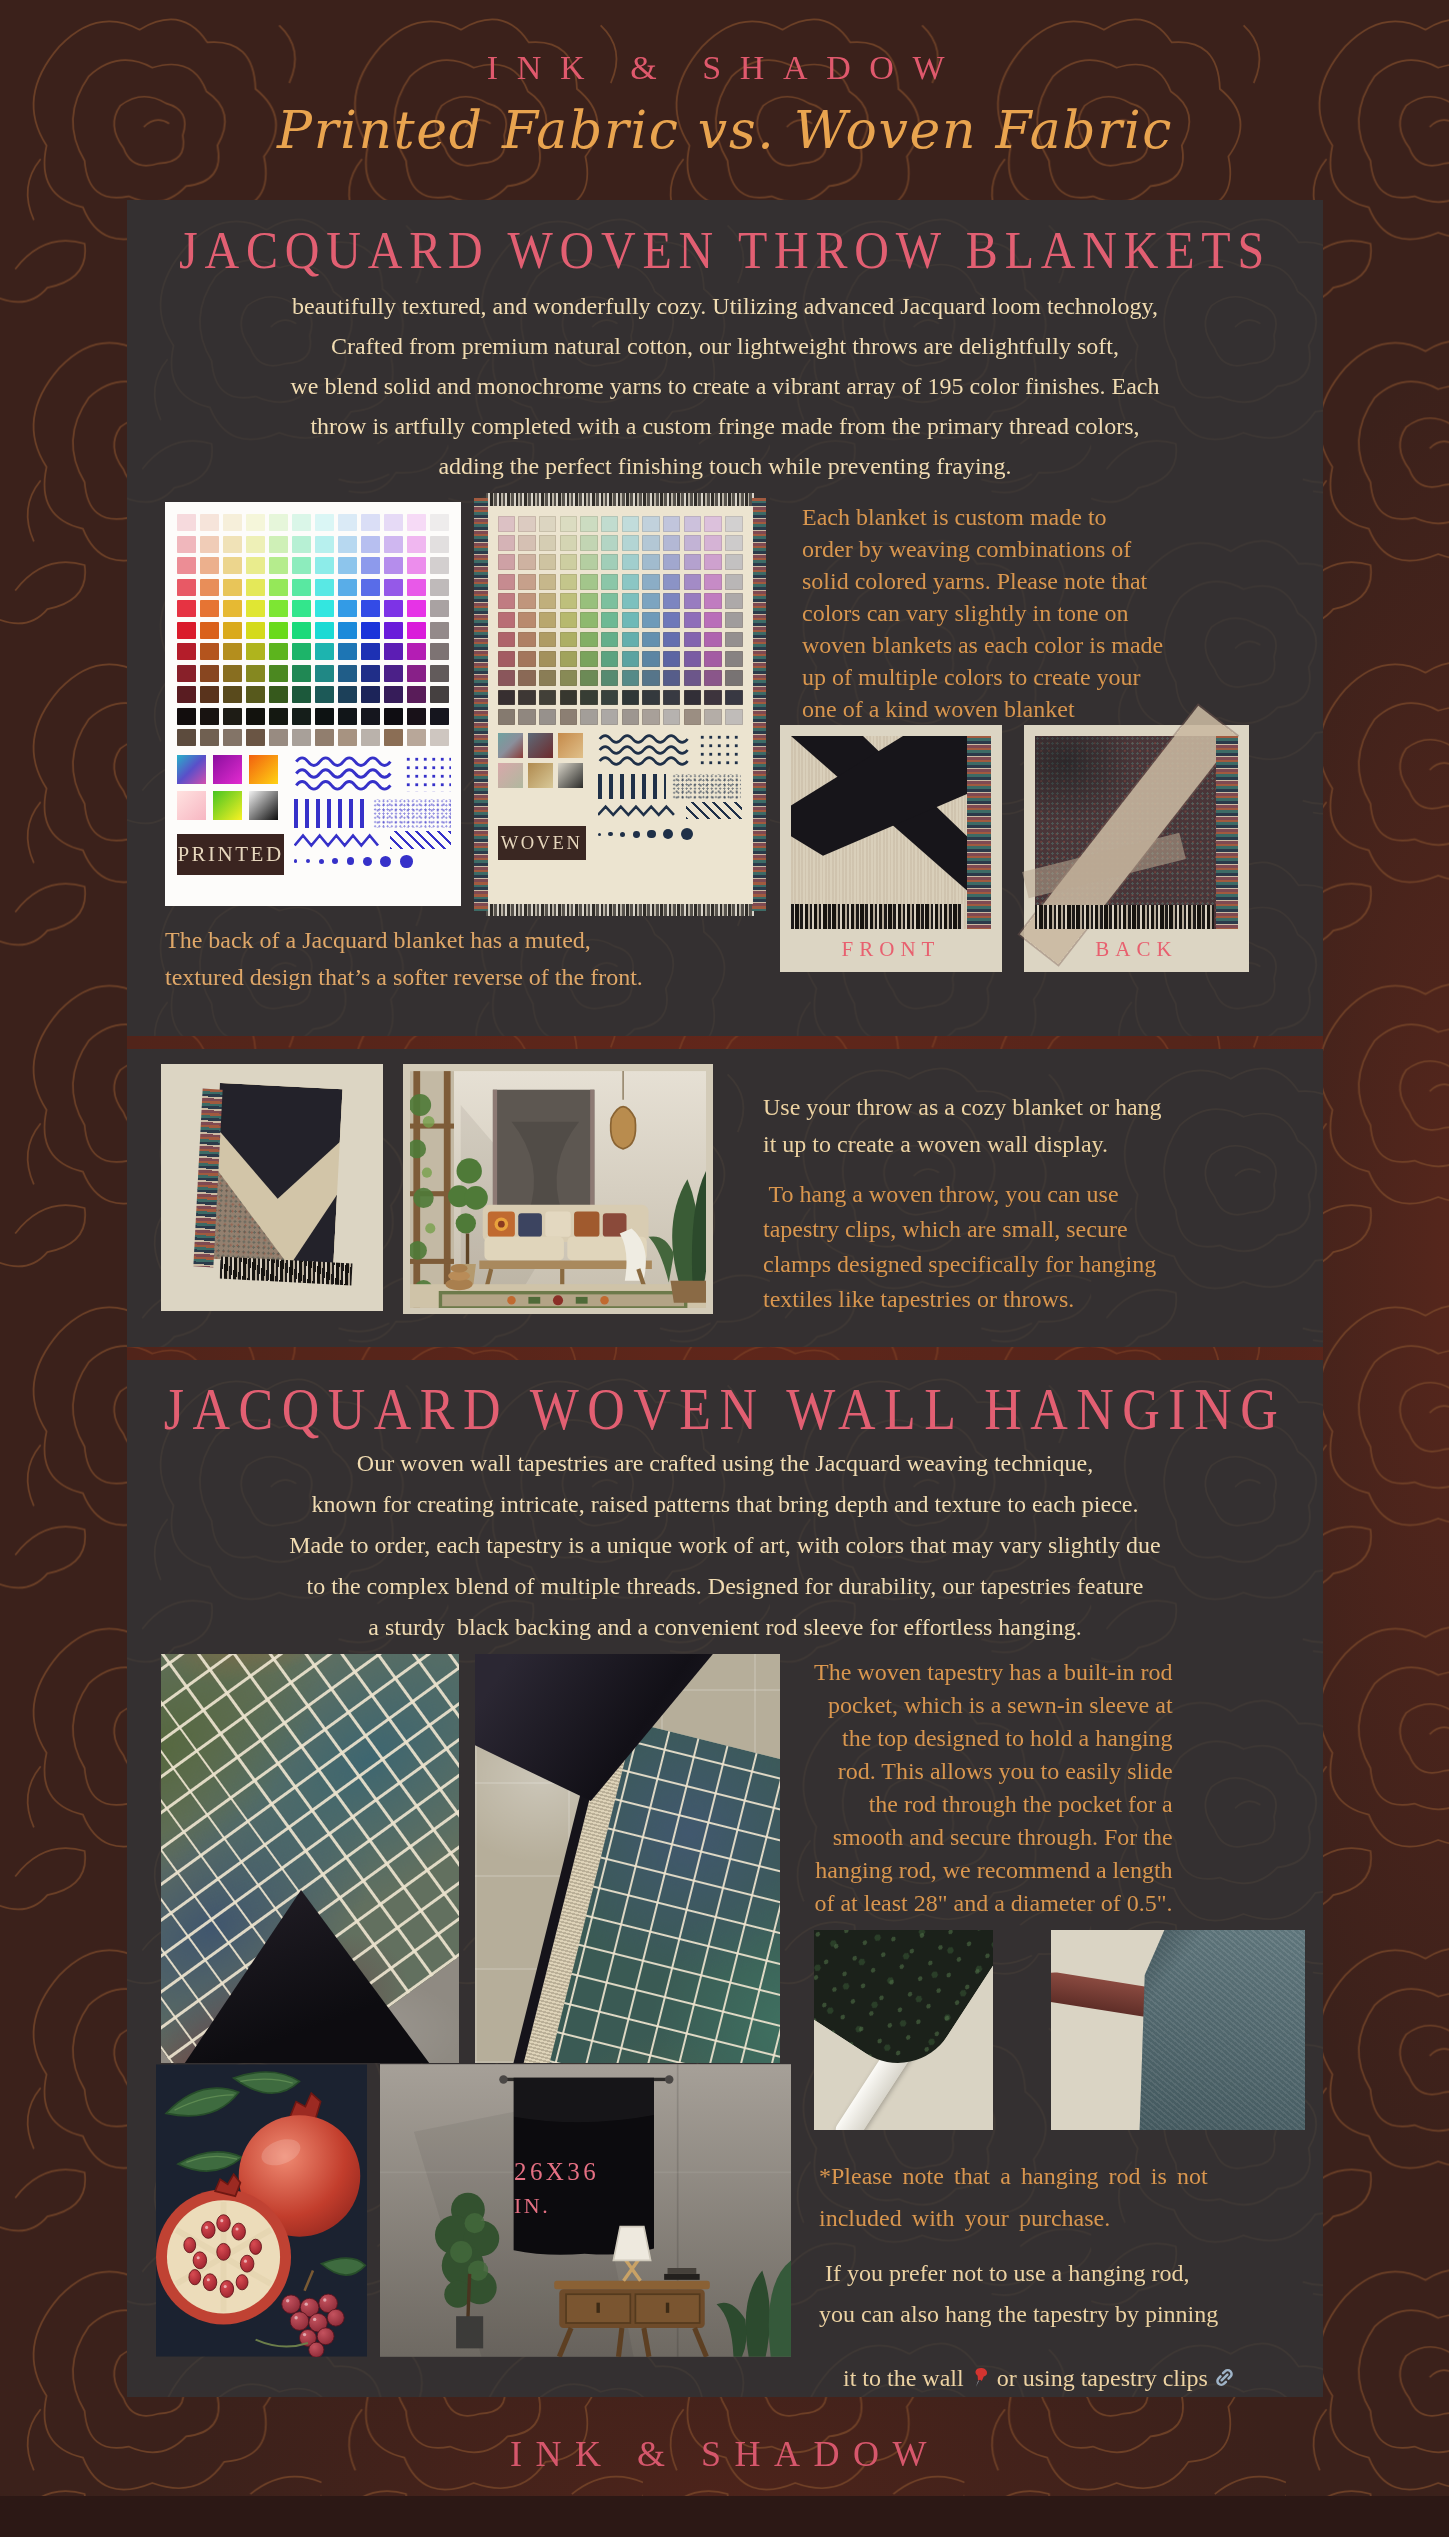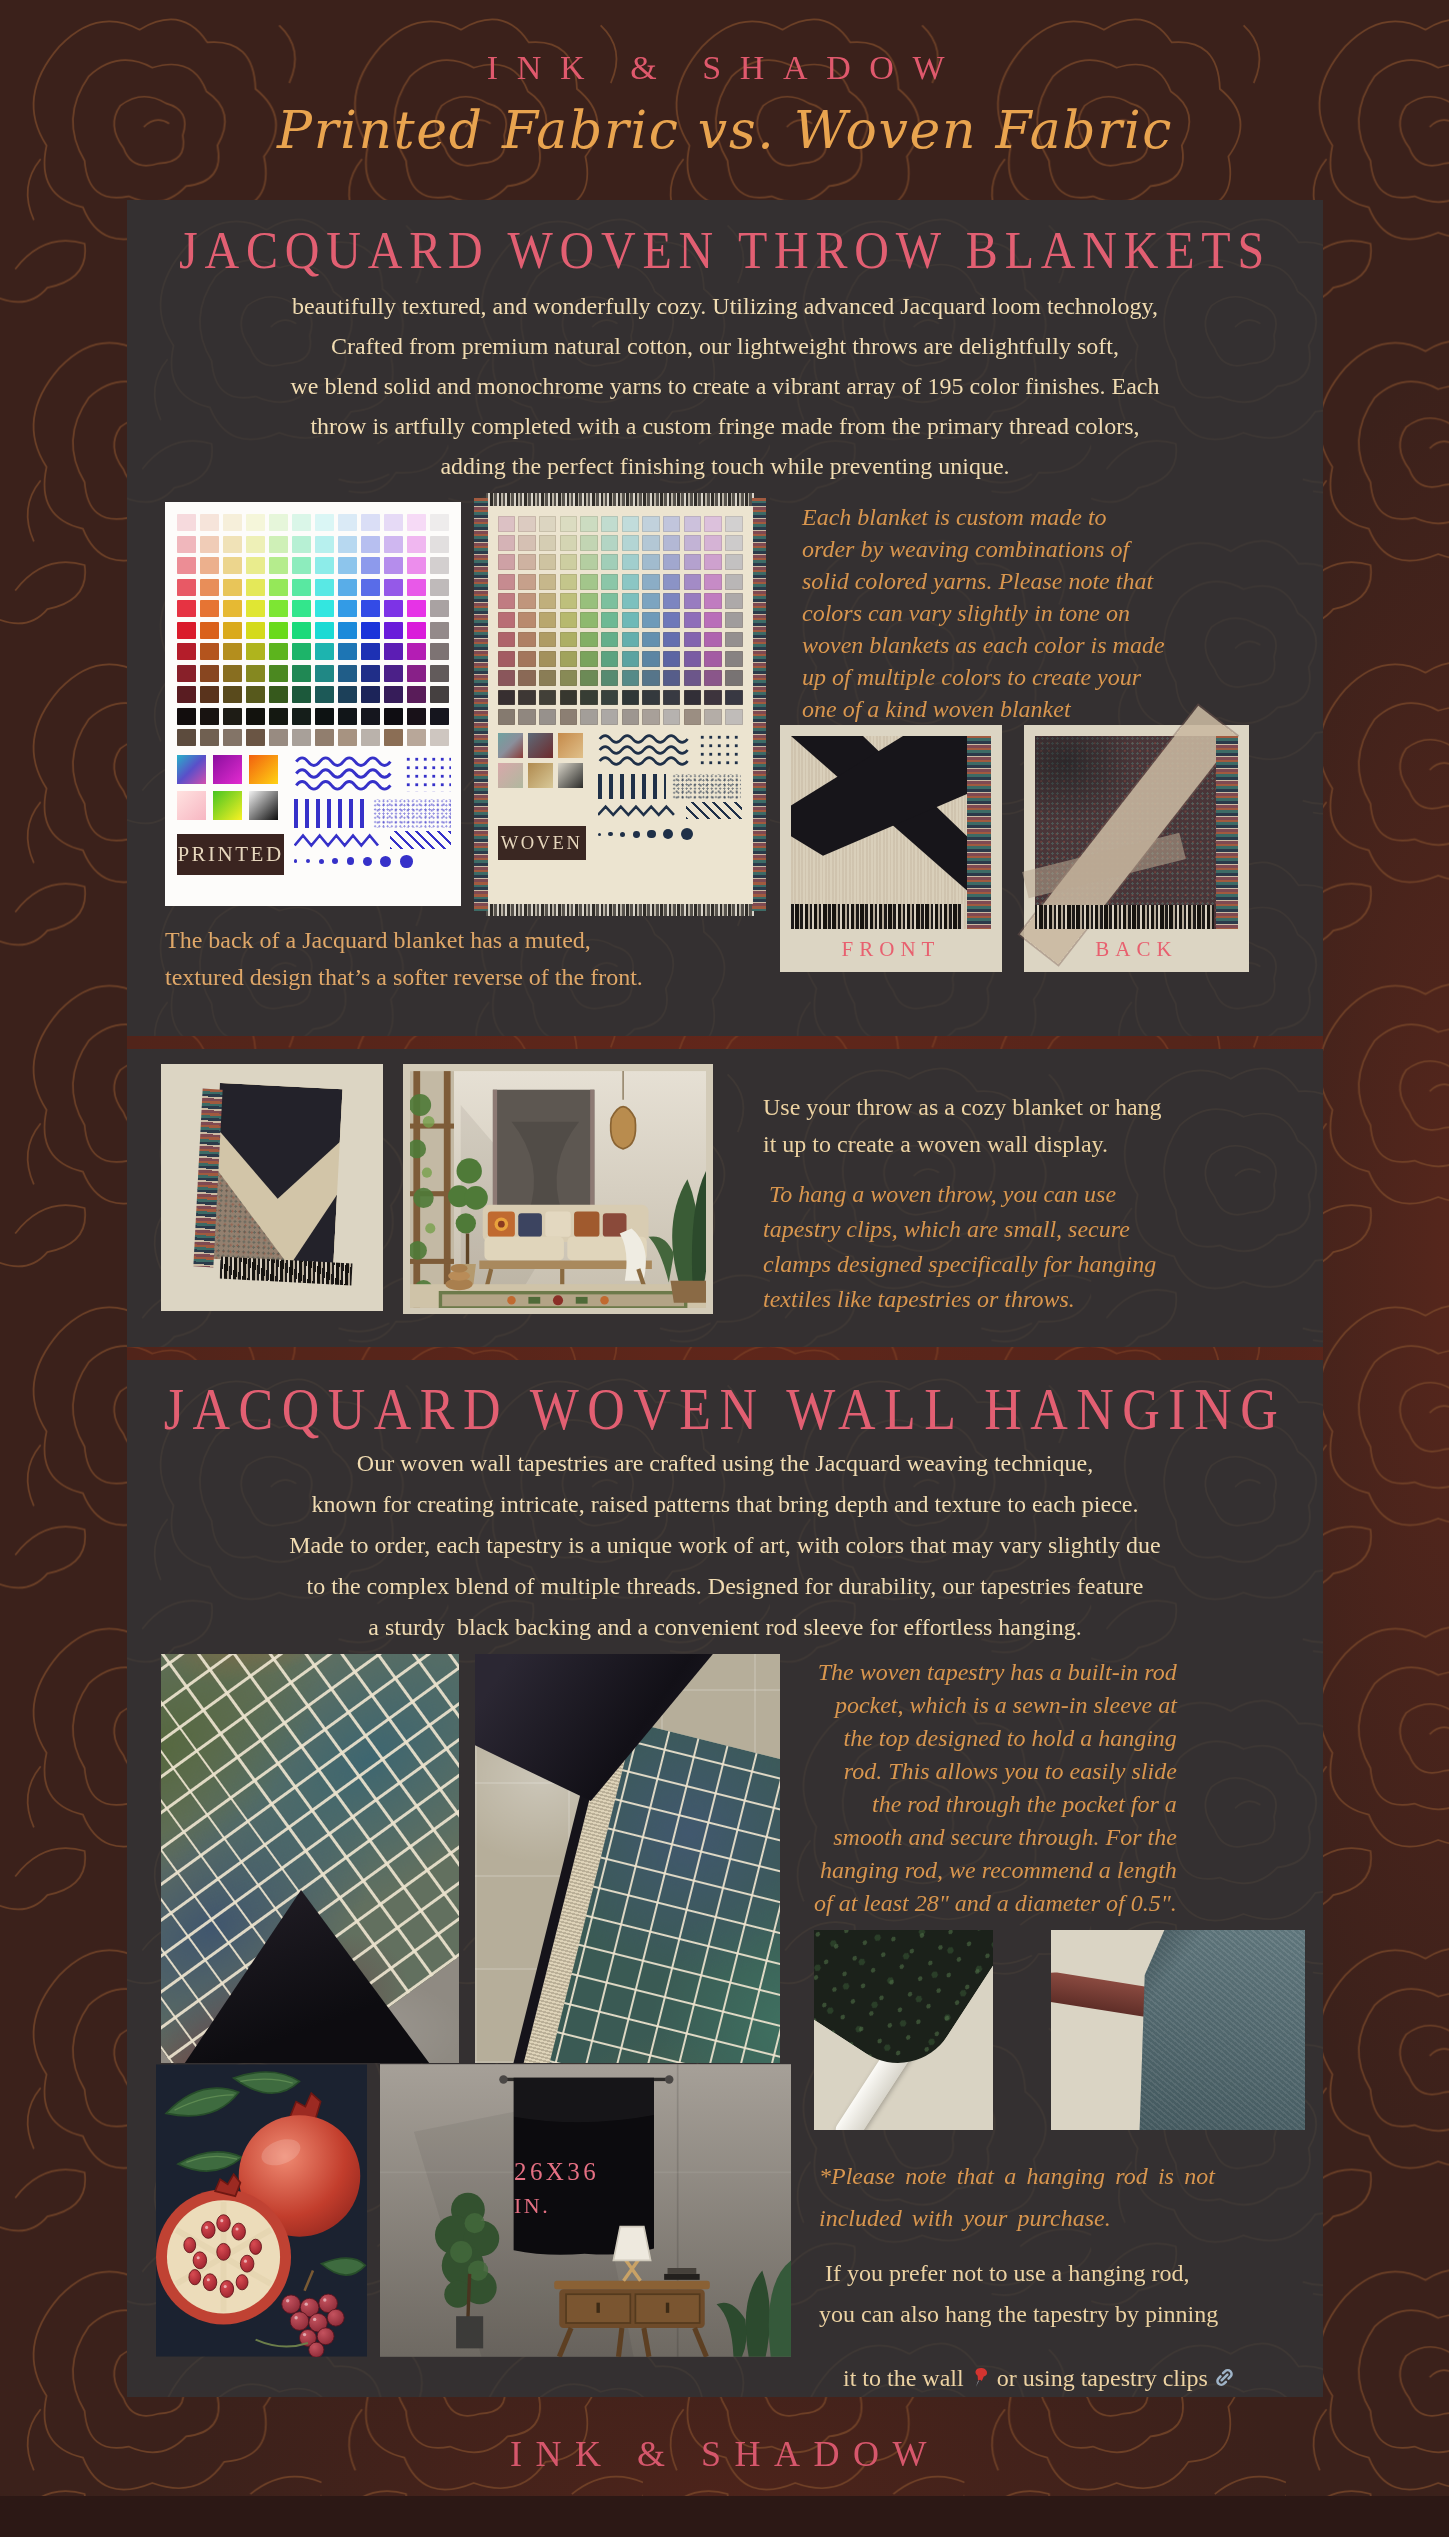--- a/index.html
+++ b/index.html
@@ -21,21 +21,21 @@
   .brand{width:100%;text-align:center;color:#e0596d;font-size:34px;letter-spacing:18.6px;font-weight:400;}
   .subtitle{width:100%;text-align:center;color:#e9a44f;font-size:52px;font-style:italic;
             font-family:"DejaVu Serif", serif;letter-spacing:1.7px;}
   .h-pink{width:1196px;text-align:center;color:#e25f72;font-weight:400;transform:scaleY(1.12);}
   .h1{font-size:48px;letter-spacing:6.8px;}
   .h2{font-size:52px;letter-spacing:8.5px;}
   .tx{font-size:24px;}
   .tx .ln{white-space:pre;}
   .center .ln{text-align:center;}
   .cream{color:#f1dcb2;}
-  .orange{color:#d9964e;font-style:italic;}
+  .orange{color:#d9964e;}
   .cream2{color:#ecd2a2;}
   .gold{color:#dfa768;}
   .lh47 .ln{line-height:40px;}
   .lh48 .ln{line-height:41px;}
   .lh44 .ln{line-height:37px;}
   .lh41 .ln{line-height:35px;}
   .lh38 .ln{line-height:32px;}
   .lh39 .ln{line-height:33px;text-align:right;}
   .lh50 .ln{line-height:42px;}
   .wsp .ln{word-spacing:4.2px;}
@@ -140,21 +140,21 @@
       </svg>
   </div>
 
   <div class="abs h-pink h1" style="left:127px;top:222px;">JACQUARD WOVEN THROW BLANKETS</div>
 
   <div class="abs tx cream lh47 center" style="left:127px;top:286px;width:1196px;">
       <div class="ln">beautifully textured, and wonderfully cozy. Utilizing advanced Jacquard loom technology,</div>
       <div class="ln">Crafted from premium natural cotton, our lightweight throws are delightfully soft,</div>
       <div class="ln">we blend solid and monochrome yarns to create a vibrant array of 195 color finishes. Each</div>
       <div class="ln">throw is artfully completed with a custom fringe made from the primary thread colors,</div>
-      <div class="ln">adding the perfect finishing touch while preventing unique.</div>
+      <div class="ln">adding the perfect finishing touch while preventing fraying.</div>
     </div>
 
   <div class="chartcard" style="left:165px;top:502px;width:296px;height:404px;">
     <div class="cgrid" id="printed-grid">
         <div class="cell" style="background: rgb(246, 218, 221);"></div>
         <div class="cell" style="background: rgb(246, 228, 218);"></div>
         <div class="cell" style="background: rgb(246, 239, 218);"></div>
         <div class="cell" style="background: rgb(245, 246, 218);"></div>
         <div class="cell" style="background: rgb(230, 246, 218);"></div>
         <div class="cell" style="background: rgb(218, 246, 232);"></div>

